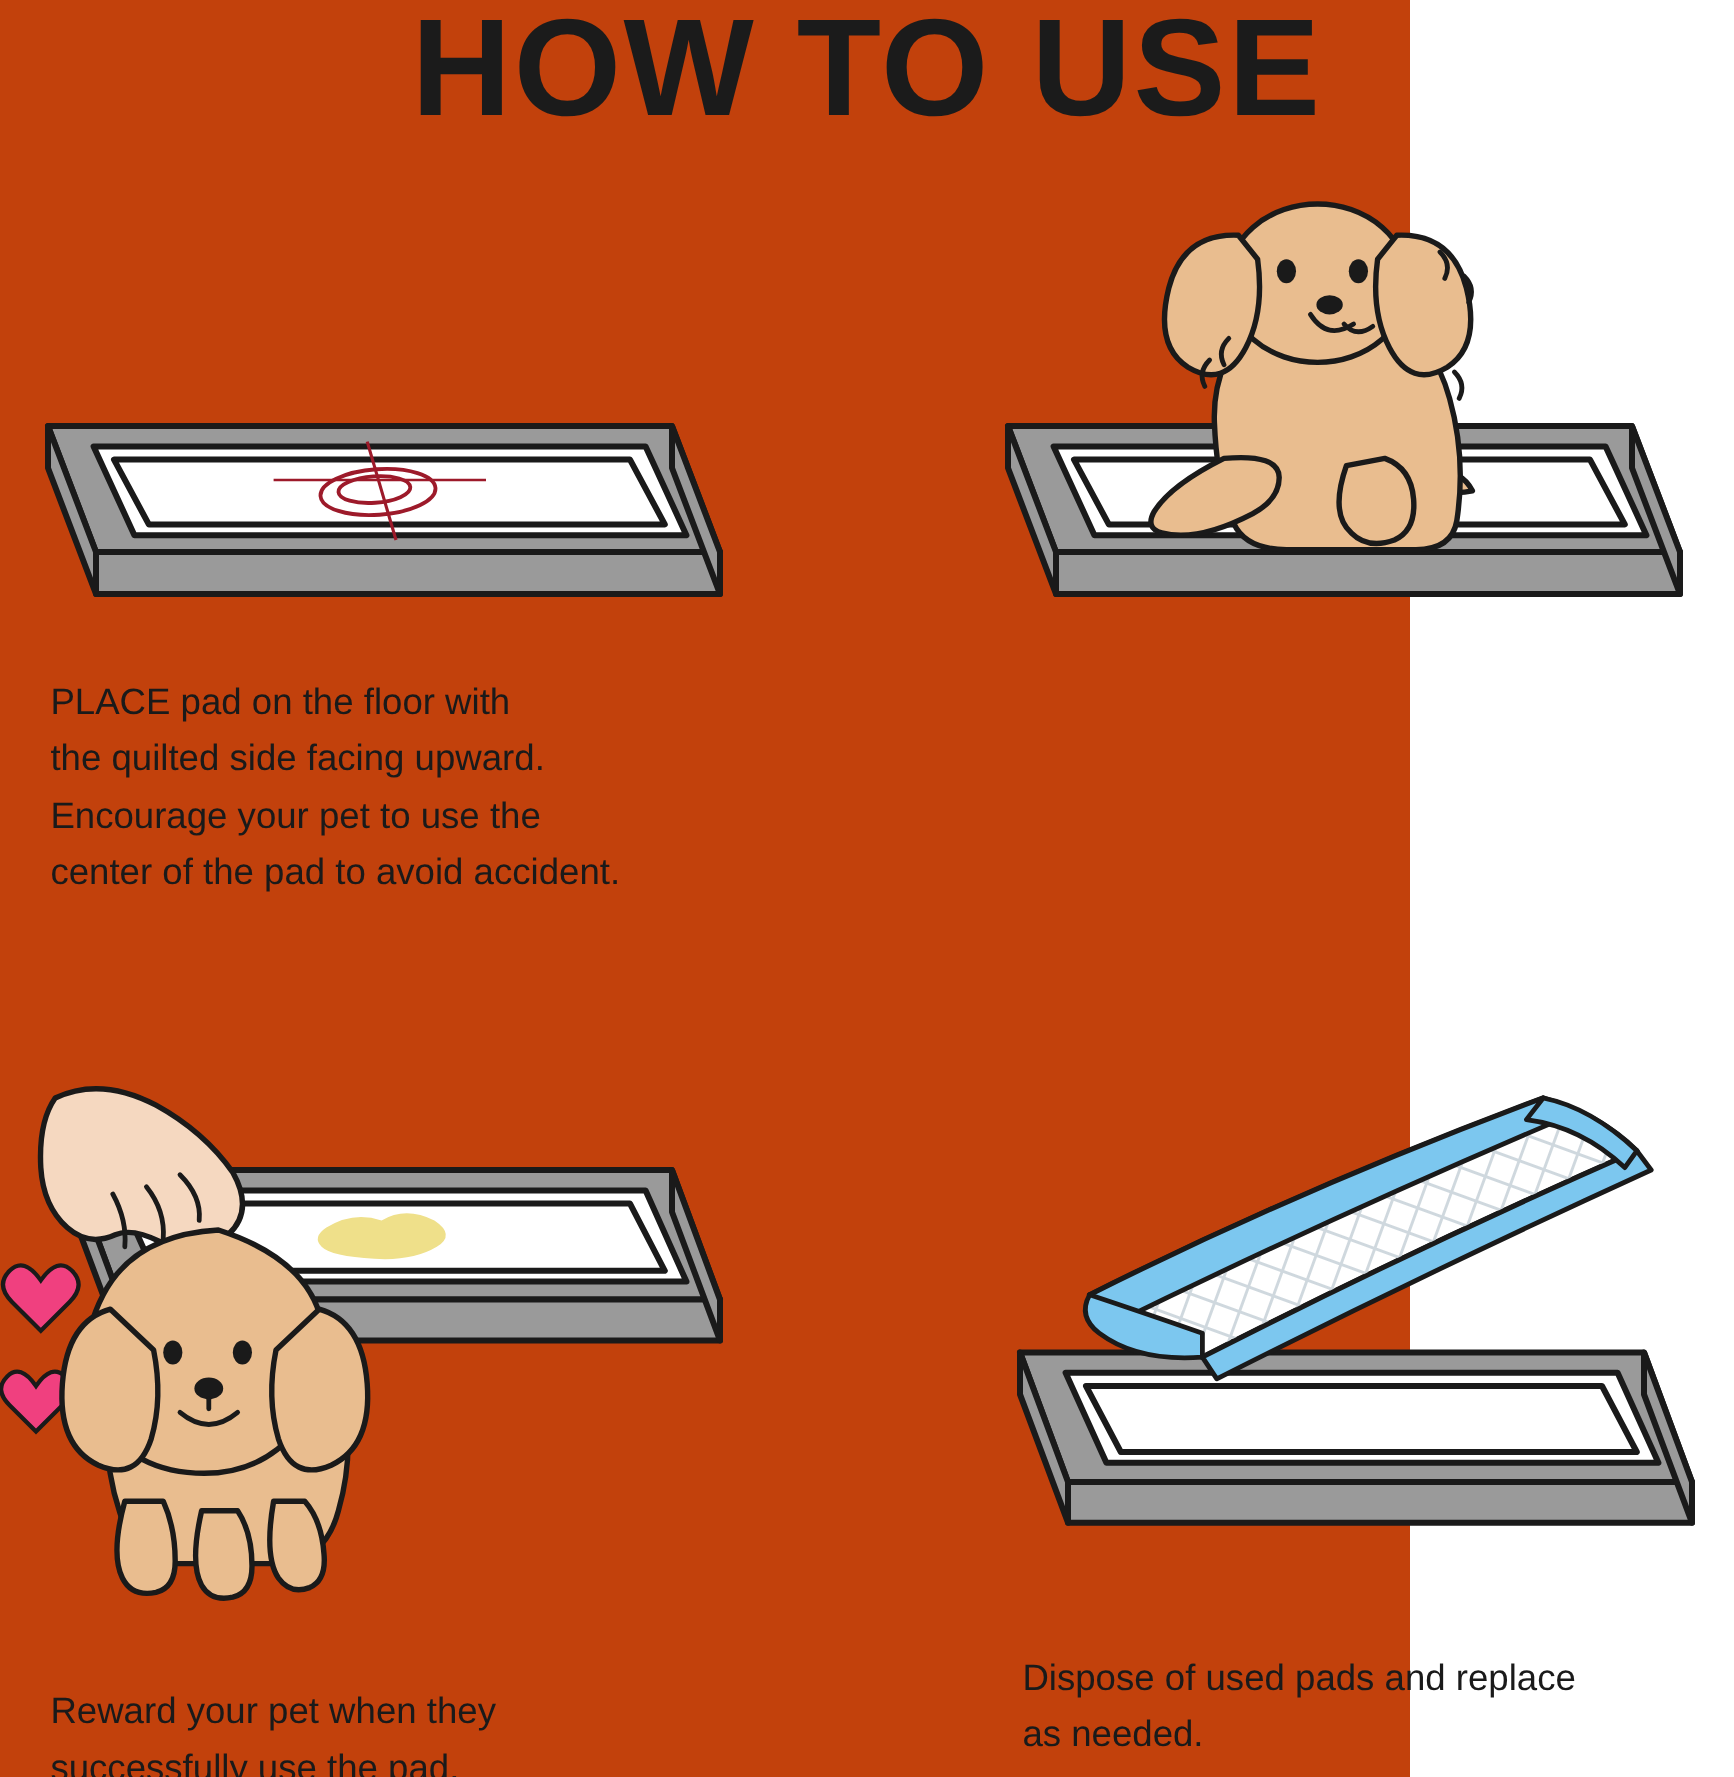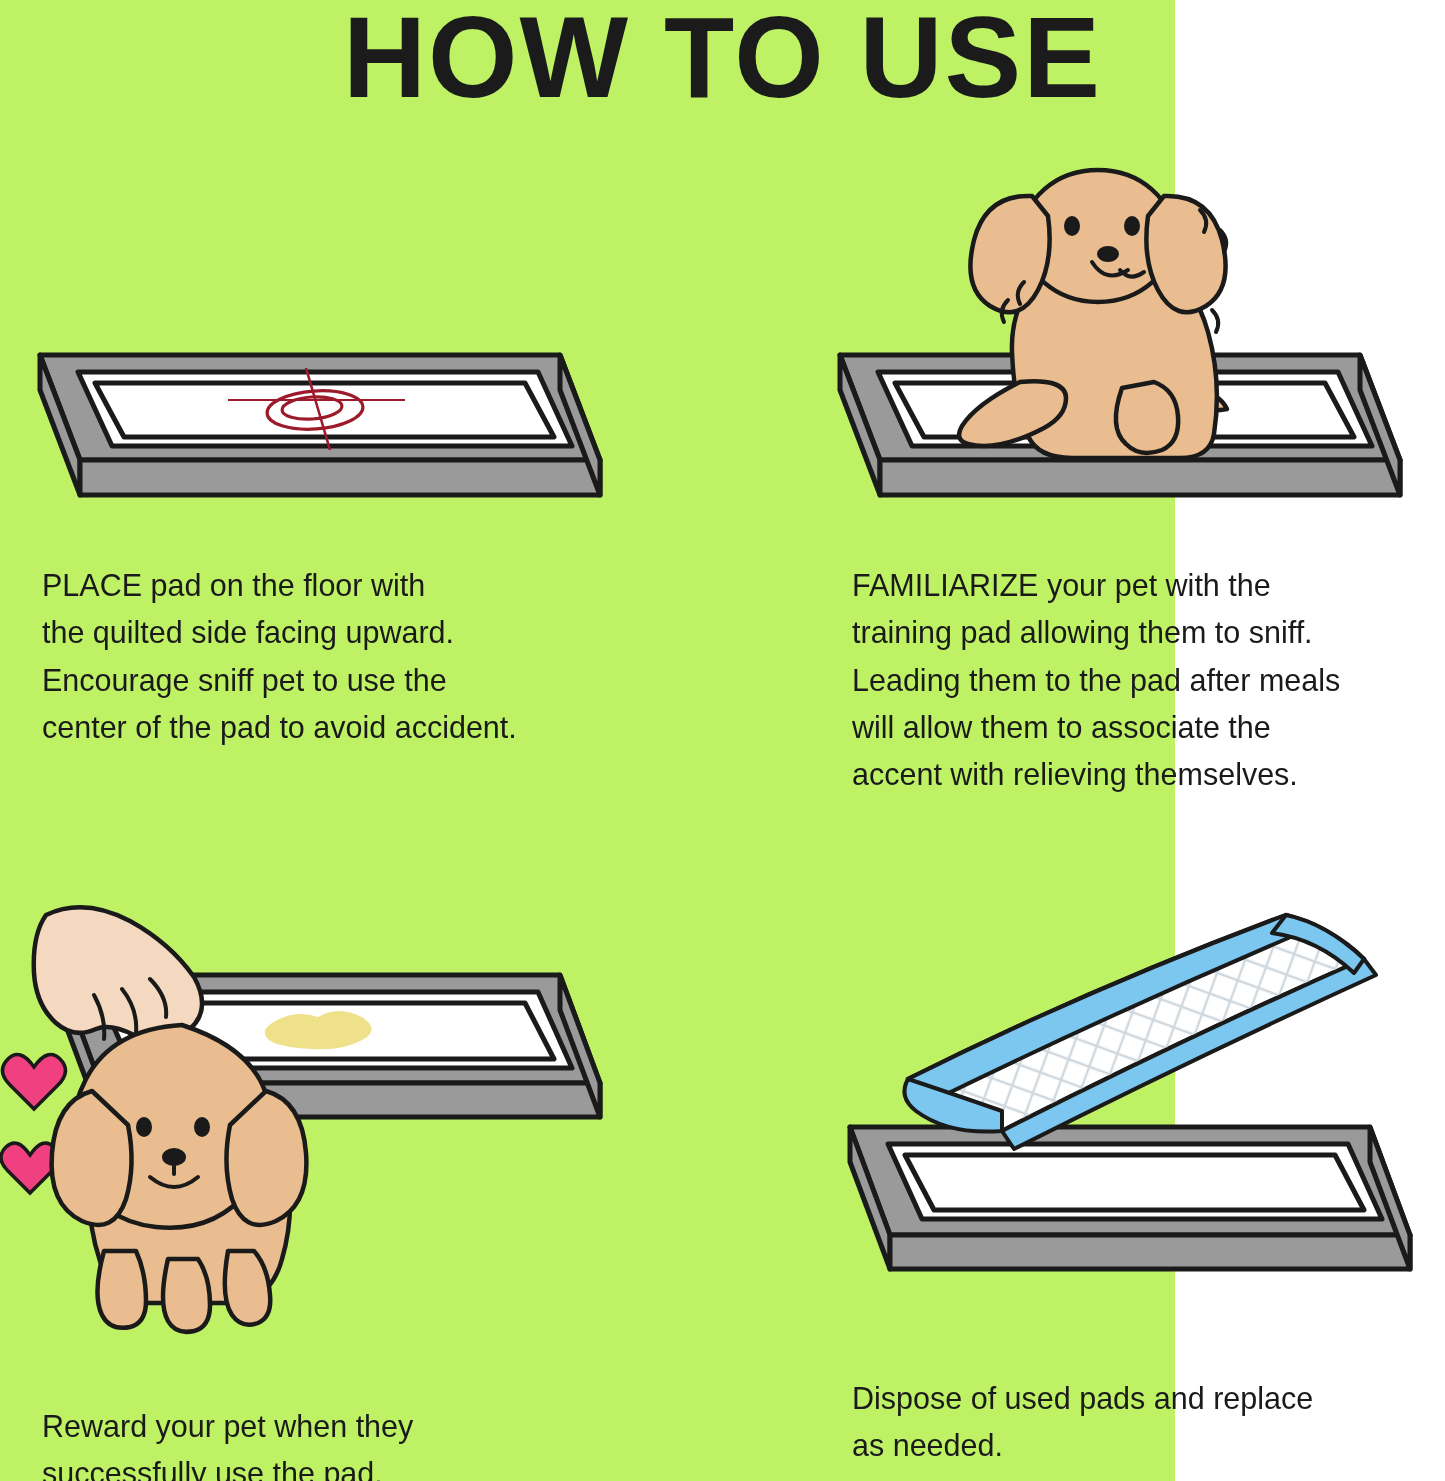--- a/index.html
+++ b/index.html
@@ -12,21 +12,21 @@
     height: 1481px;
     font-family: "DejaVu Sans", sans-serif;
     color: #1a1a1a;
     overflow: hidden;
     position: relative;
   }
   .page {
     position: relative;
     width: 1175px;
     height: 1481px;
-    background: #bef264;
+    background: #c2410c;
   }
   .title {
     position: absolute;
     left: 0;
     top: -6px;
     width: 1445px;
     text-align: center;
     font-family: "Liberation Sans", sans-serif;
     font-weight: bold;
     font-size: 115px;
@@ -97,21 +97,21 @@
           <g stroke="#9d1a2a" stroke-width="3.2" fill="none">
             <ellipse cx="315" cy="260" rx="48" ry="19" transform="rotate(-4 315 260)"></ellipse>
             <ellipse cx="312" cy="258" rx="30" ry="11" transform="rotate(-4 312 258)"></ellipse>
             <line x1="228" y1="250" x2="405" y2="250" stroke-width="2.2"></line>
             <line x1="306" y1="218" x2="330" y2="300" stroke-width="2.6"></line>
           </g>
         </svg>
       </div>
       <div class="cell-text">PLACE pad on the floor with
 the quilted side facing upward.
-Encourage sniff pet to use the
+Encourage your pet to use the
 center of the pad to avoid accident.</div>
     </div>
 
     <div class="cell" id="q2">
       <div class="cell-art">
         <svg width="690" height="390" viewBox="0 0 690 390">
 
           <g stroke="#1a1a1a" stroke-width="5" stroke-linejoin="round">
             <polygon points="120,205 640,205 680,310 160,310" fill="#9a9a9a"></polygon>
             <polygon points="120,205 160,310 160,345 120,240" fill="#9a9a9a"></polygon>
@@ -149,25 +149,20 @@
 
           <g stroke="#1a1a1a" stroke-width="4" fill="none" stroke-linecap="round">
             <path d="M304 132 q-10 10 -4 22"></path>
             <path d="M288 150 q-10 10 -4 22"></path>
             <path d="M480 60 q10 10 4 22"></path>
             <path d="M500 80 q10 10 4 22"></path>
             <path d="M492 160 q10 10 4 22"></path>
           </g>
         </svg>
       </div>
-      <div class="cell-text">FAMILIARIZE your pet with the
-training pad allowing them to sniff.
-Leading them to the pad after meals
-will allow them to associate the
-accent with relieving themselves.</div>
     </div>
 
     <div class="cell" id="q3">
       <div class="cell-art">
         <svg width="660" height="560" viewBox="0 0 660 560">
 
           <g stroke="#1a1a1a" stroke-width="5" stroke-linejoin="round">
             <polygon points="60,120 560,120 600,228 100,228" fill="#9a9a9a"></polygon>
             <polygon points="60,120 100,228 100,262 60,155" fill="#9a9a9a"></polygon>
             <polygon points="100,228 600,228 600,262 100,262" fill="#9a9a9a"></polygon>

